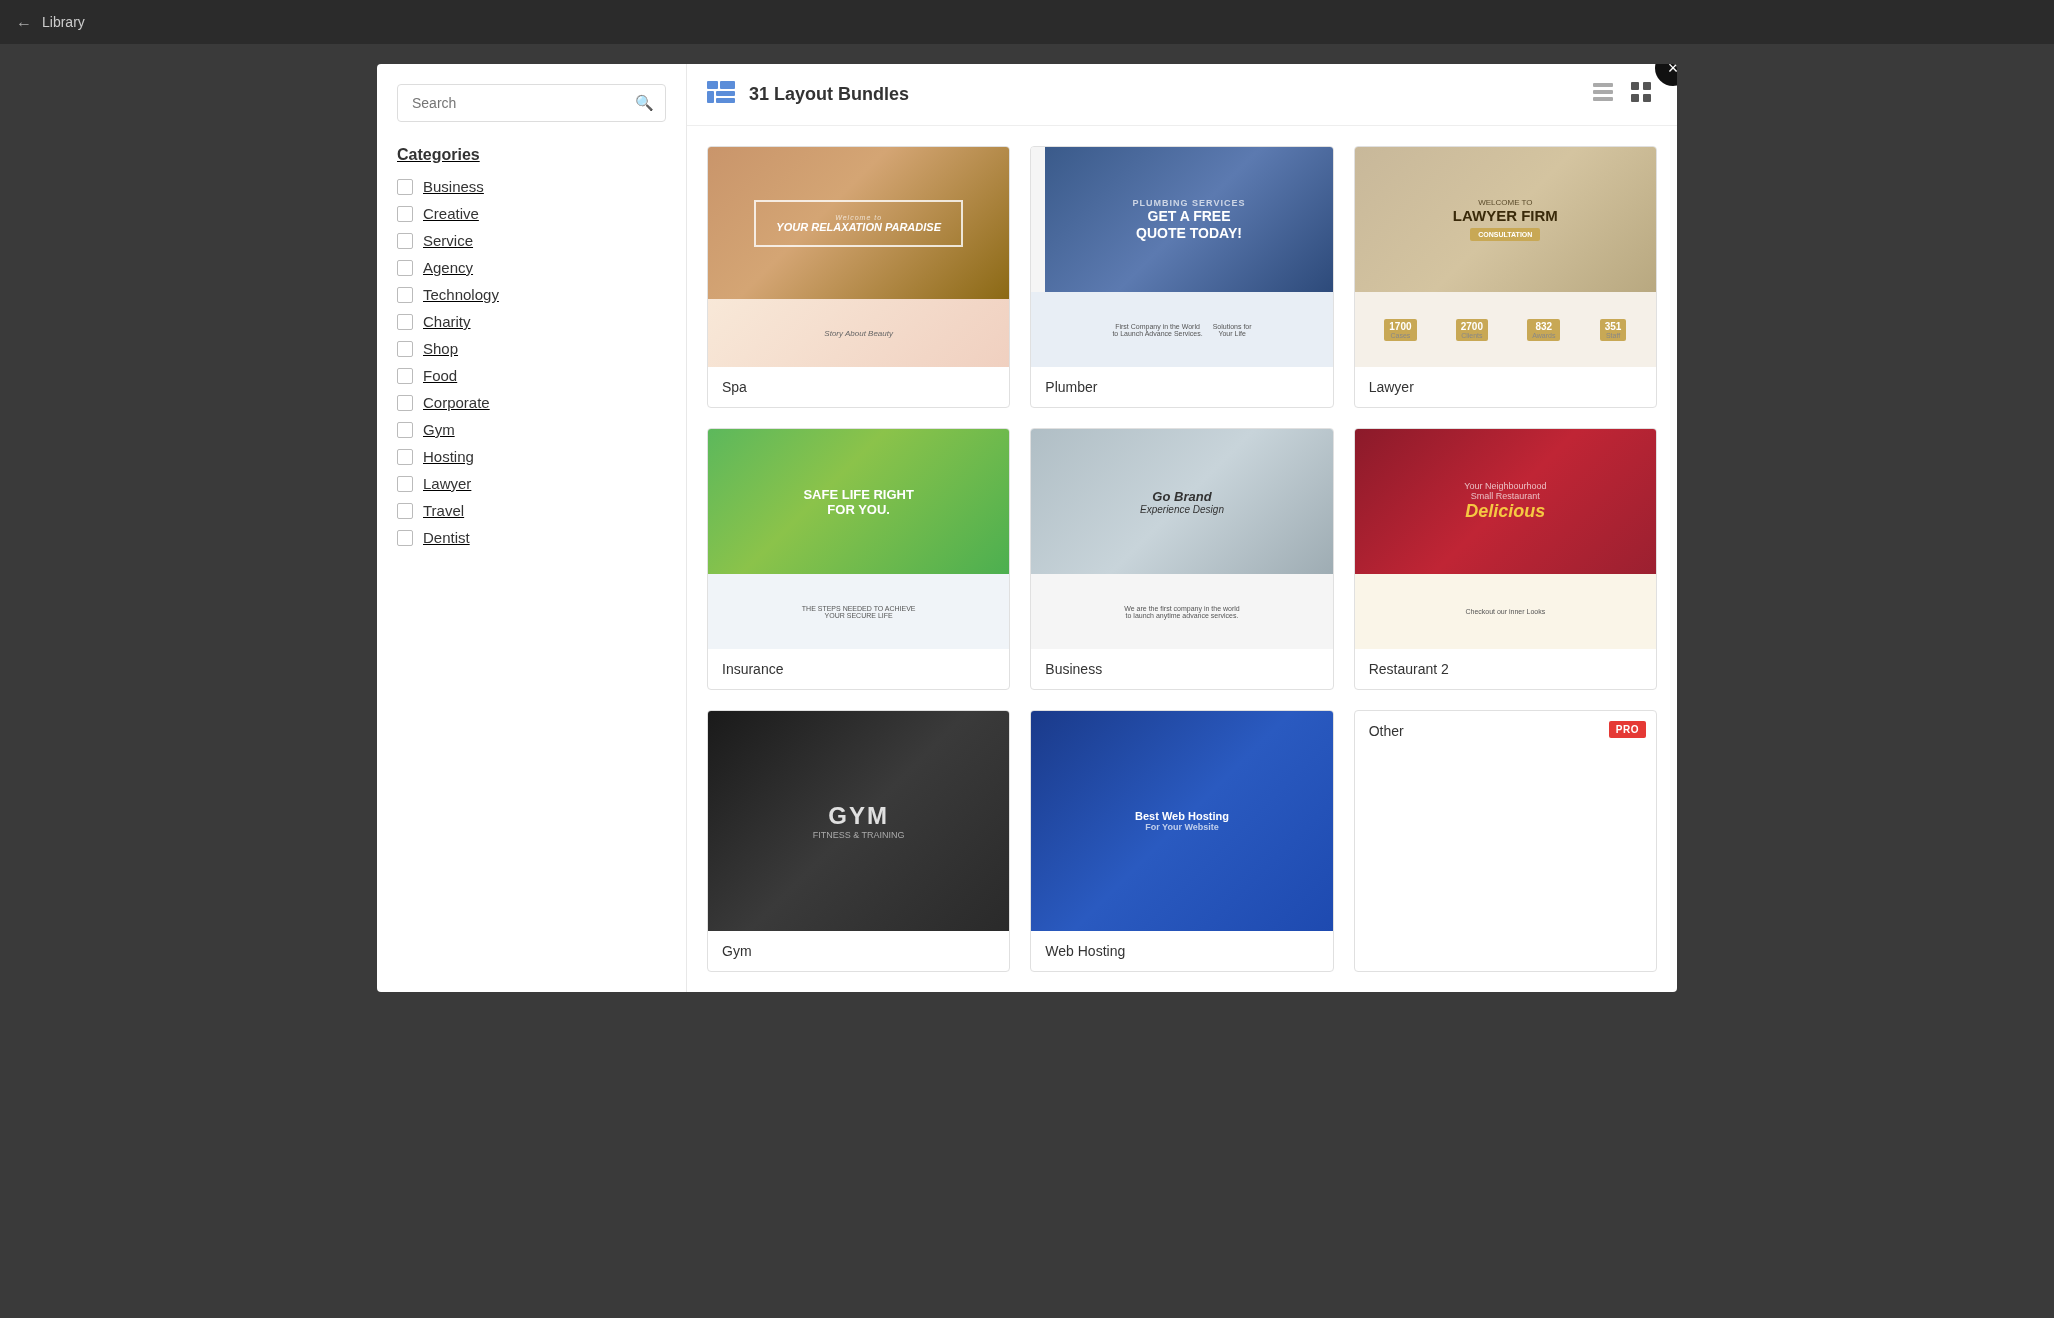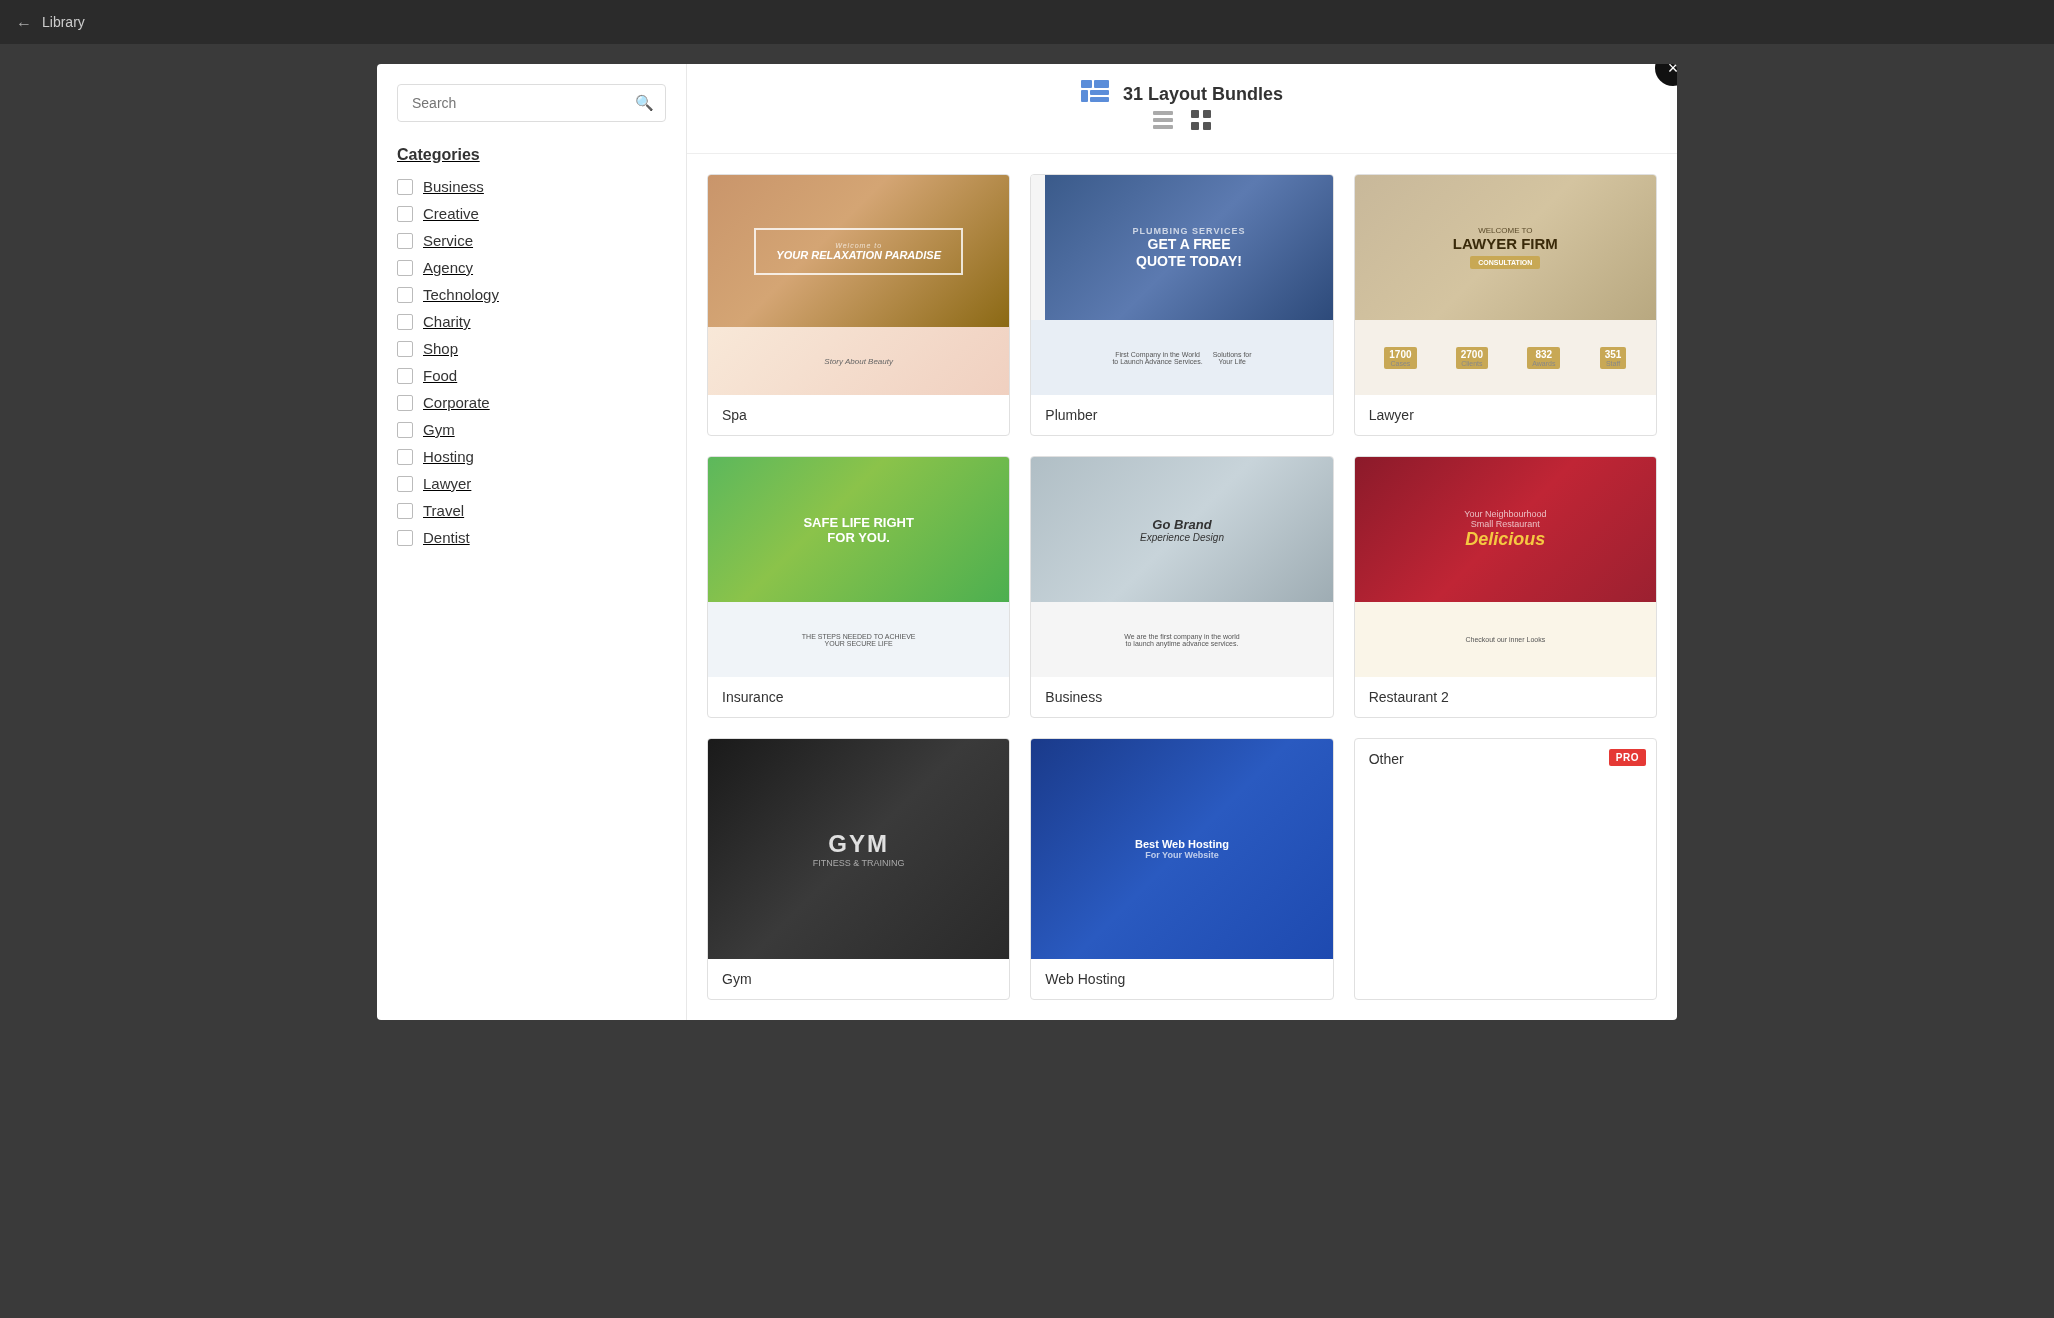--- a/index.html
+++ b/index.html
@@ -142,21 +142,20 @@
       flex-direction: column;
       overflow: hidden;
     }
     .content-header {
       display: flex;
       align-items: center;
       justify-content: space-between;
       padding: 16px 20px;
       border-bottom: 1px solid #eee;
       flex-shrink: 0;
-      flex-direction: column;
     }
     .header-left {
       display: flex;
       align-items: center;
       gap: 14px;
     }
     .bundle-icon {
       color: #5b8dd9;
       font-size: 22px;
     }

